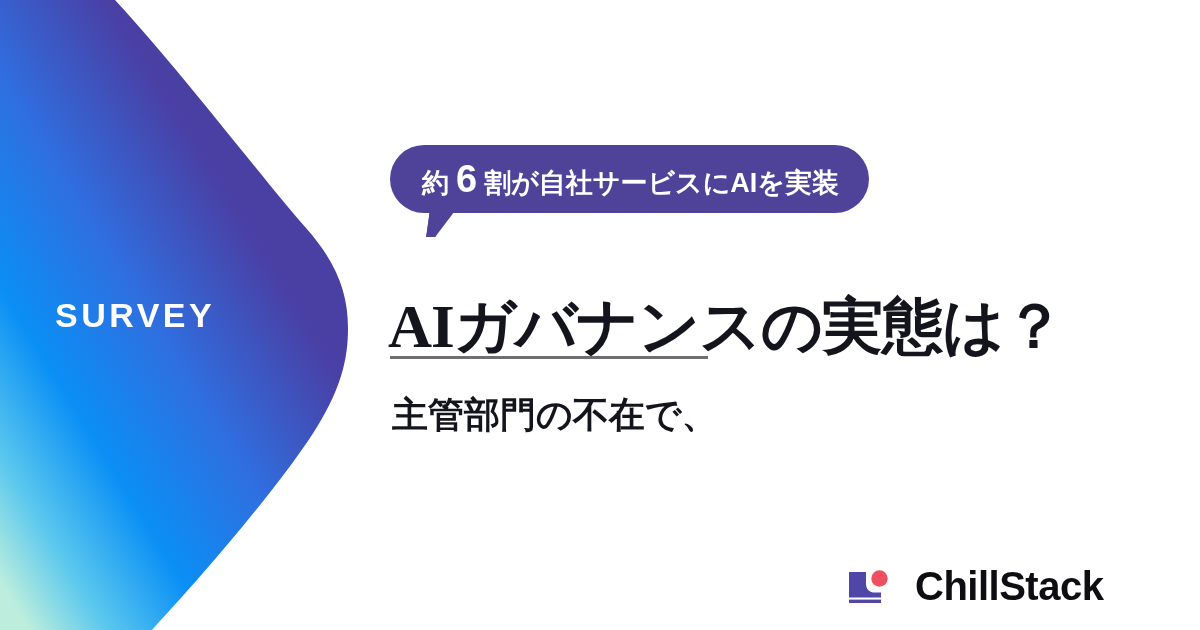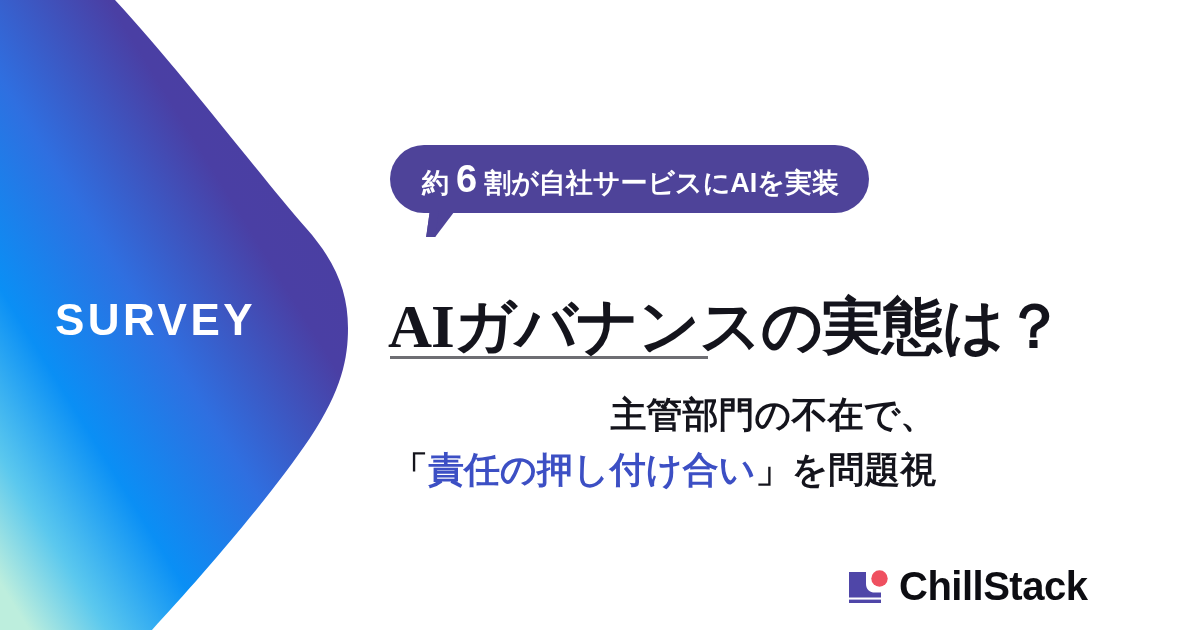--- a/index.html
+++ b/index.html
@@ -32,21 +32,21 @@
     pointer-events: none;
   }
   .blob-wrap svg { display: block; }
 
   
   .survey-label {
     position: absolute;
     left: 55px;
     top: 298px;
     color: #ffffff;
-    font-size: 44px;
+    font-size: 34px;
     font-weight: bold;
     letter-spacing: 3.5px;
     line-height: 1;
     white-space: nowrap;
   }
 
   
   .bubble {
     position: absolute;
     left: 390px;
@@ -130,21 +130,21 @@
   .subcopy .line { display: block; }
   .hl-blue { color: #3c4fc4; }
 
   
   .logo {
     position: absolute;
     left: 848px;
     top: 566px;
     display: flex;
     align-items: center;
-    gap: 9px;
+    gap: 25px;
   }
   .logo-mark {
     width: 42px;
     height: 40px;
     display: block;
   }
   .logo-text {
     font-size: 40px;
     font-weight: bold;
     color: #0d0d12;
@@ -191,21 +191,20 @@
     </div>
     <div class="bubble-tail"></div>
   </div>
 
   <h1 class="headline">AIガバナンスの実態は？</h1>
 
   <div class="divider"></div>
 
   <div class="subcopy">
     <span class="line">主管部門の不在で、</span>
-    <span class="line"><span>「</span><span class="hl-blue">責任の押し付け合い</span><span>」</span><span>を問題視</span></span>
   </div>
 
   <div class="logo">
     <span>
       <svg class="logo-mark" viewBox="0 0 42 40" xmlns="http://www.w3.org/2000/svg" aria-hidden="true">
         <path d="M1,6 L18,6 L18,18 C18,23.2 21.6,26.6 27,26.6 L33,26.6 L33,31.5 L1,31.5 Z" fill="#4f46a8"></path>
         <rect x="1" y="33.6" width="32" height="3.4" fill="#4f46a8"></rect>
         <circle cx="31.5" cy="12.5" r="8.2" fill="#ef5060"></circle>
       </svg>
     </span>

